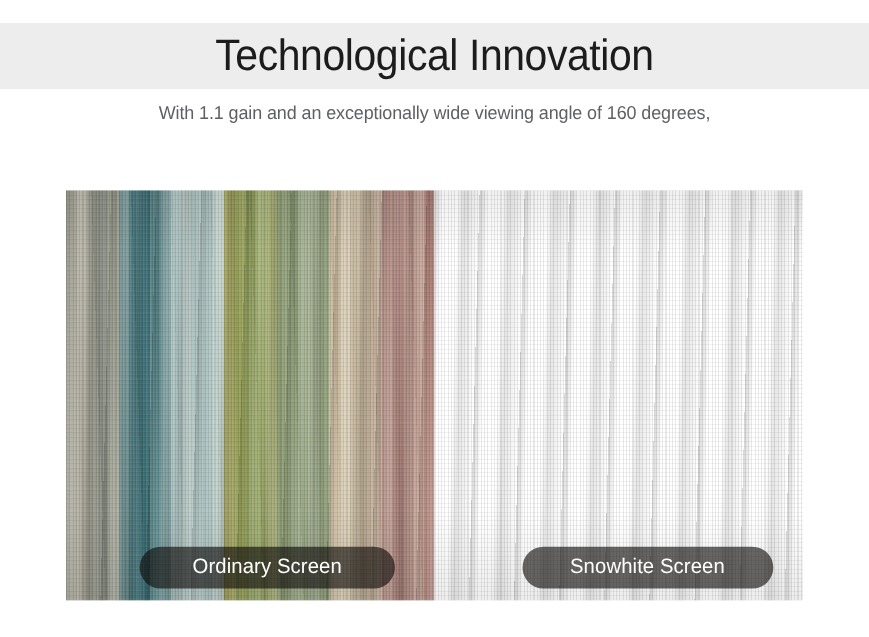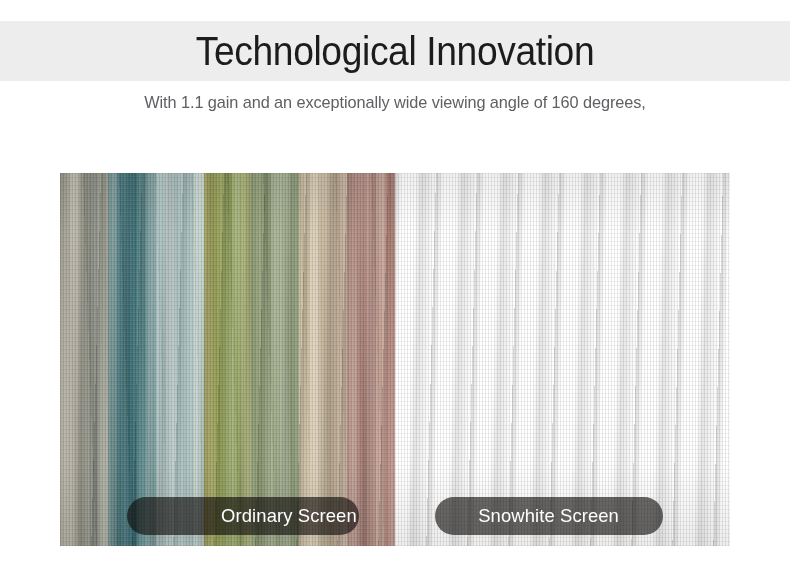--- a/index.html
+++ b/index.html
@@ -130,22 +130,22 @@
   
   .caption-pill {
     position: absolute;
     height: 38px;
     border-radius: 19px;
     background: rgba(14, 12, 10, 0.62);
     display: flex;
     align-items: center;
     justify-content: center;
   }
-  #caption-pill-ordinary { left: 127px; top: 497px; width: 232px; justify-content: flex-end; }
-  #caption-pill-snowhite { left: 435px; top: 497px; width: 228px; }
+  #caption-pill-ordinary { left: 127px; top: 497px; width: 232px; }
+  #caption-pill-snowhite { left: 475px; top: 497px; width: 228px; }
   .caption-text {
     color: #ffffff;
     font-size: 19px;
     font-weight: 400;
     letter-spacing: 0.1px;
     white-space: nowrap;
     transform: scaleX(0.97);
   }
 </style>
 </head>

